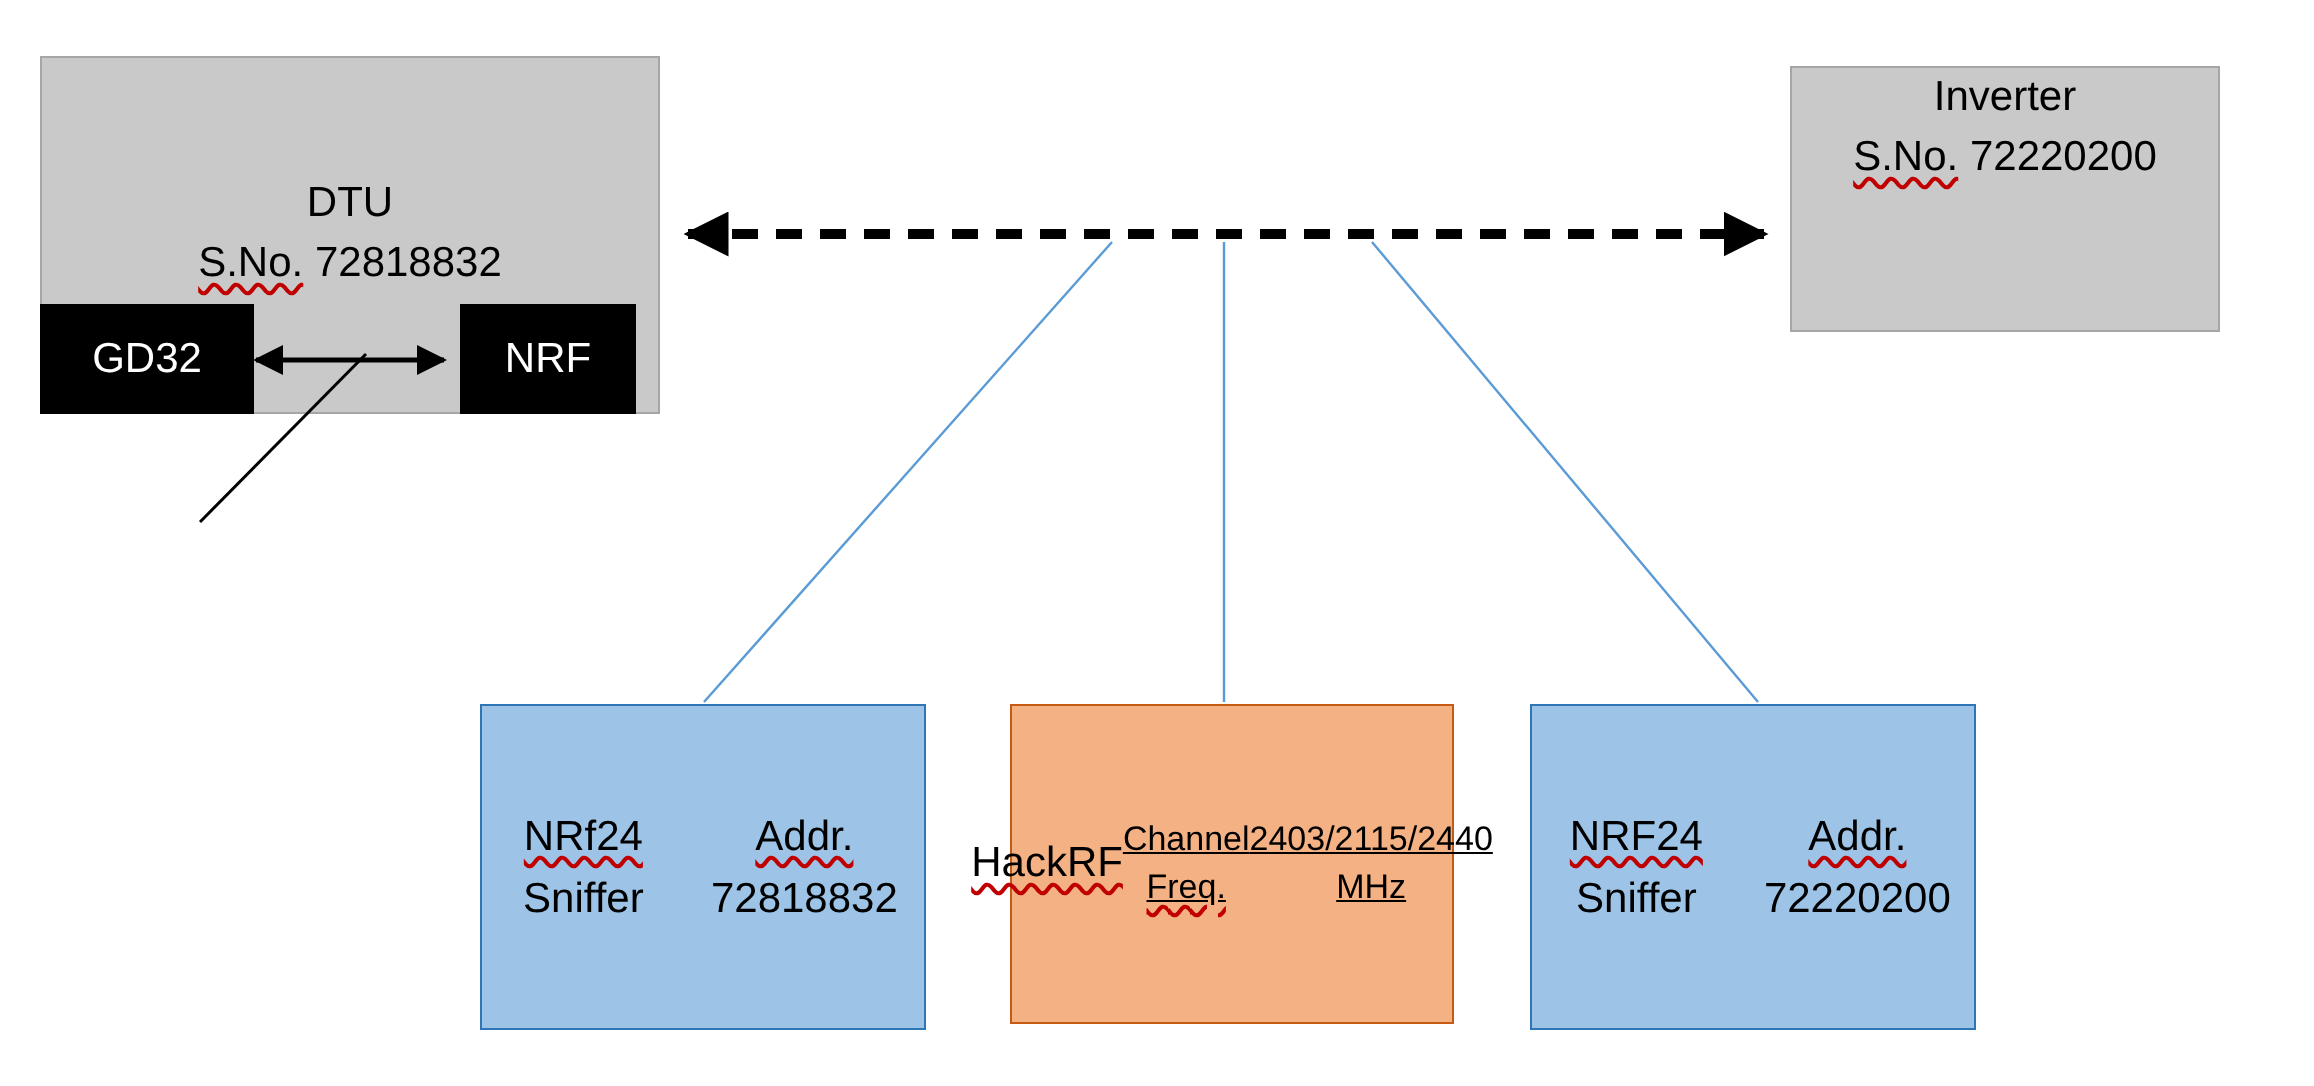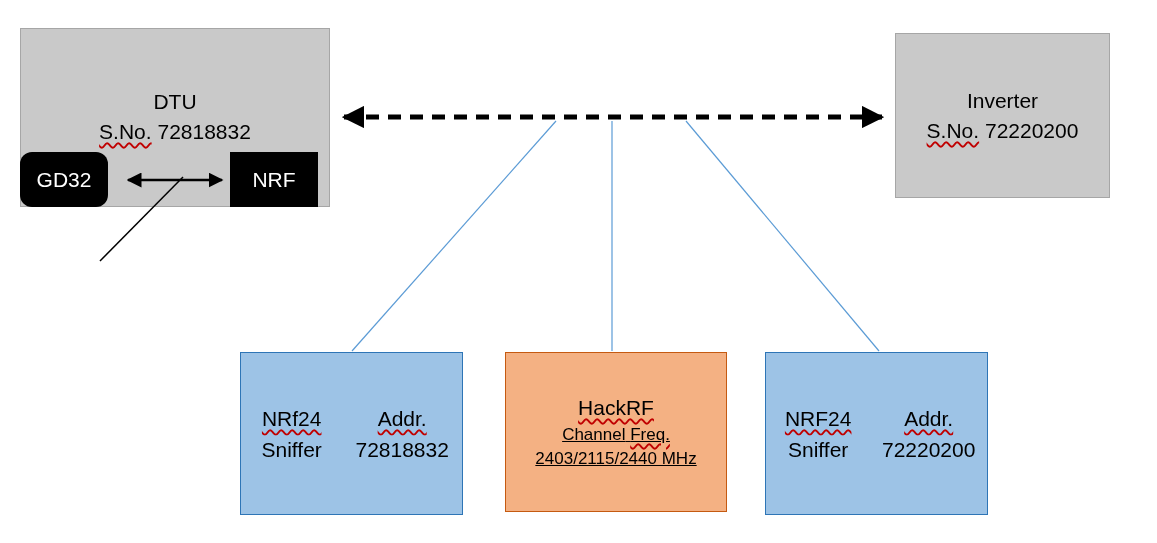--- a/index.html
+++ b/index.html
@@ -17,27 +17,27 @@
     box-sizing: border-box;
     text-align: center;
     font-size: 21px;
     line-height: 30px;
     z-index: 1;
   }
   .box-gray   { background: #c9c9c9; border: 1px solid #a6a6a6; }
   .box-black  { background: #000000; color: #ffffff; display: flex; align-items: center; justify-content: center; z-index: 2; }
   .box-green  { background: #a9d18e; border: 1.5px solid #70ad47; display: flex; align-items: center; justify-content: center; }
   .box-blue   { background: #9dc3e6; border: 1.5px solid #2e75b6; display: flex; flex-direction: row; align-items: center; justify-content: center; line-height: 31px; }
-  .box-orange { background: #f4b183; border: 1.5px solid #c55a11; display: flex; flex-direction: column; align-items: center; justify-content: center; }
+  .box-orange { background: #f4b183; border: 1.5px solid #c55a11; display: flex; flex-direction: row; align-items: center; justify-content: center; }
 
   #dtu-box      { left: 20px;  top: 28px;  width: 310px; height: 179px; padding-top: 58px; }
-  #gd32-box     { left: 20px;  top: 152px; width: 88px; height: 55px; border-radius: 12px; }
+  #gd32-box     { left: 20px;  top: 152px; width: 107px; height: 55px; }
   #nrf-box      { left: 230px; top: 152px; width: 88px; height: 55px; }
   #logic-box    { left: 20px;  top: 260px; width: 160px; height: 70px; }
-  #inverter-box { left: 895px; top: 33px;  width: 215px; height: 165px; padding-top: 52px; }
+  #inverter-box { left: 895px; top: 33px;  width: 215px; height: 133px; }
   #sniffer-left-box  { left: 240px; top: 352px; width: 223px; height: 163px; }
   #hackrf-box        { left: 505px; top: 352px; width: 222px; height: 160px; }
   #sniffer-right-box { left: 765px; top: 352px; width: 223px; height: 163px; }
 
   .sub-line   { font-size: 17px; line-height: 24px; text-decoration: underline; }
   .title-line { line-height: 30px; }
 
   .misspell {
     text-decoration-line: underline;
     text-decoration-style: wavy;

